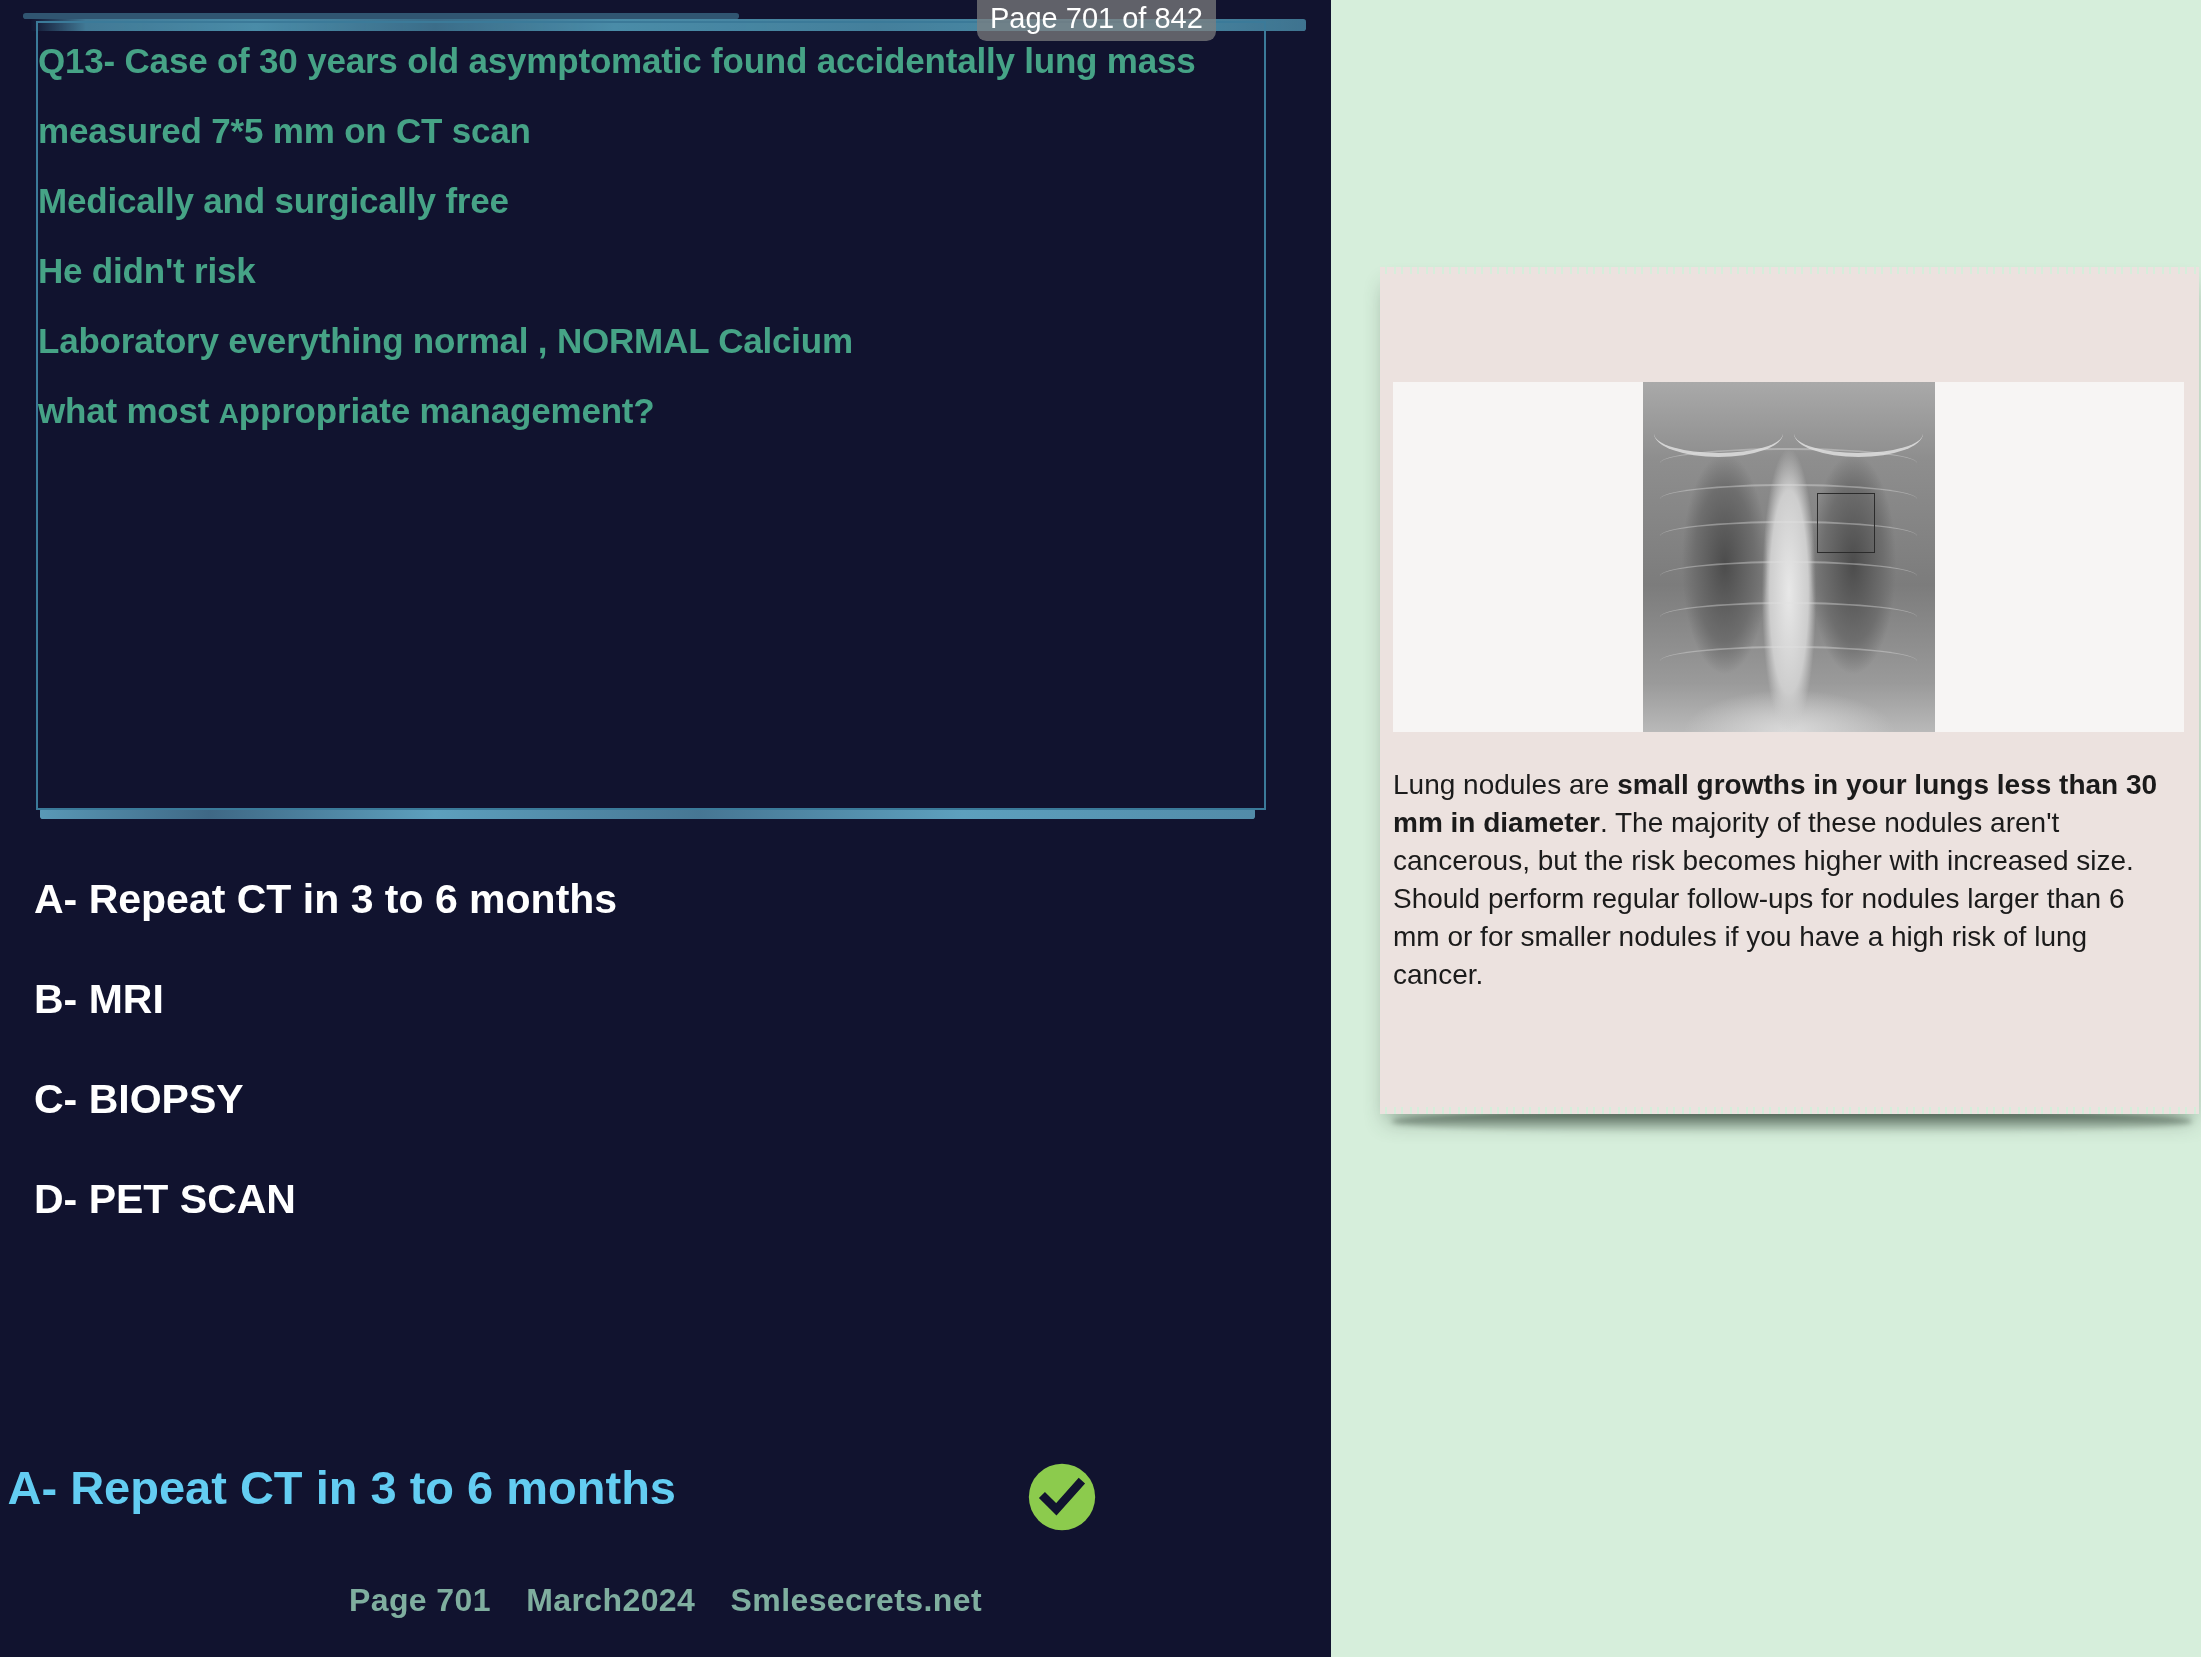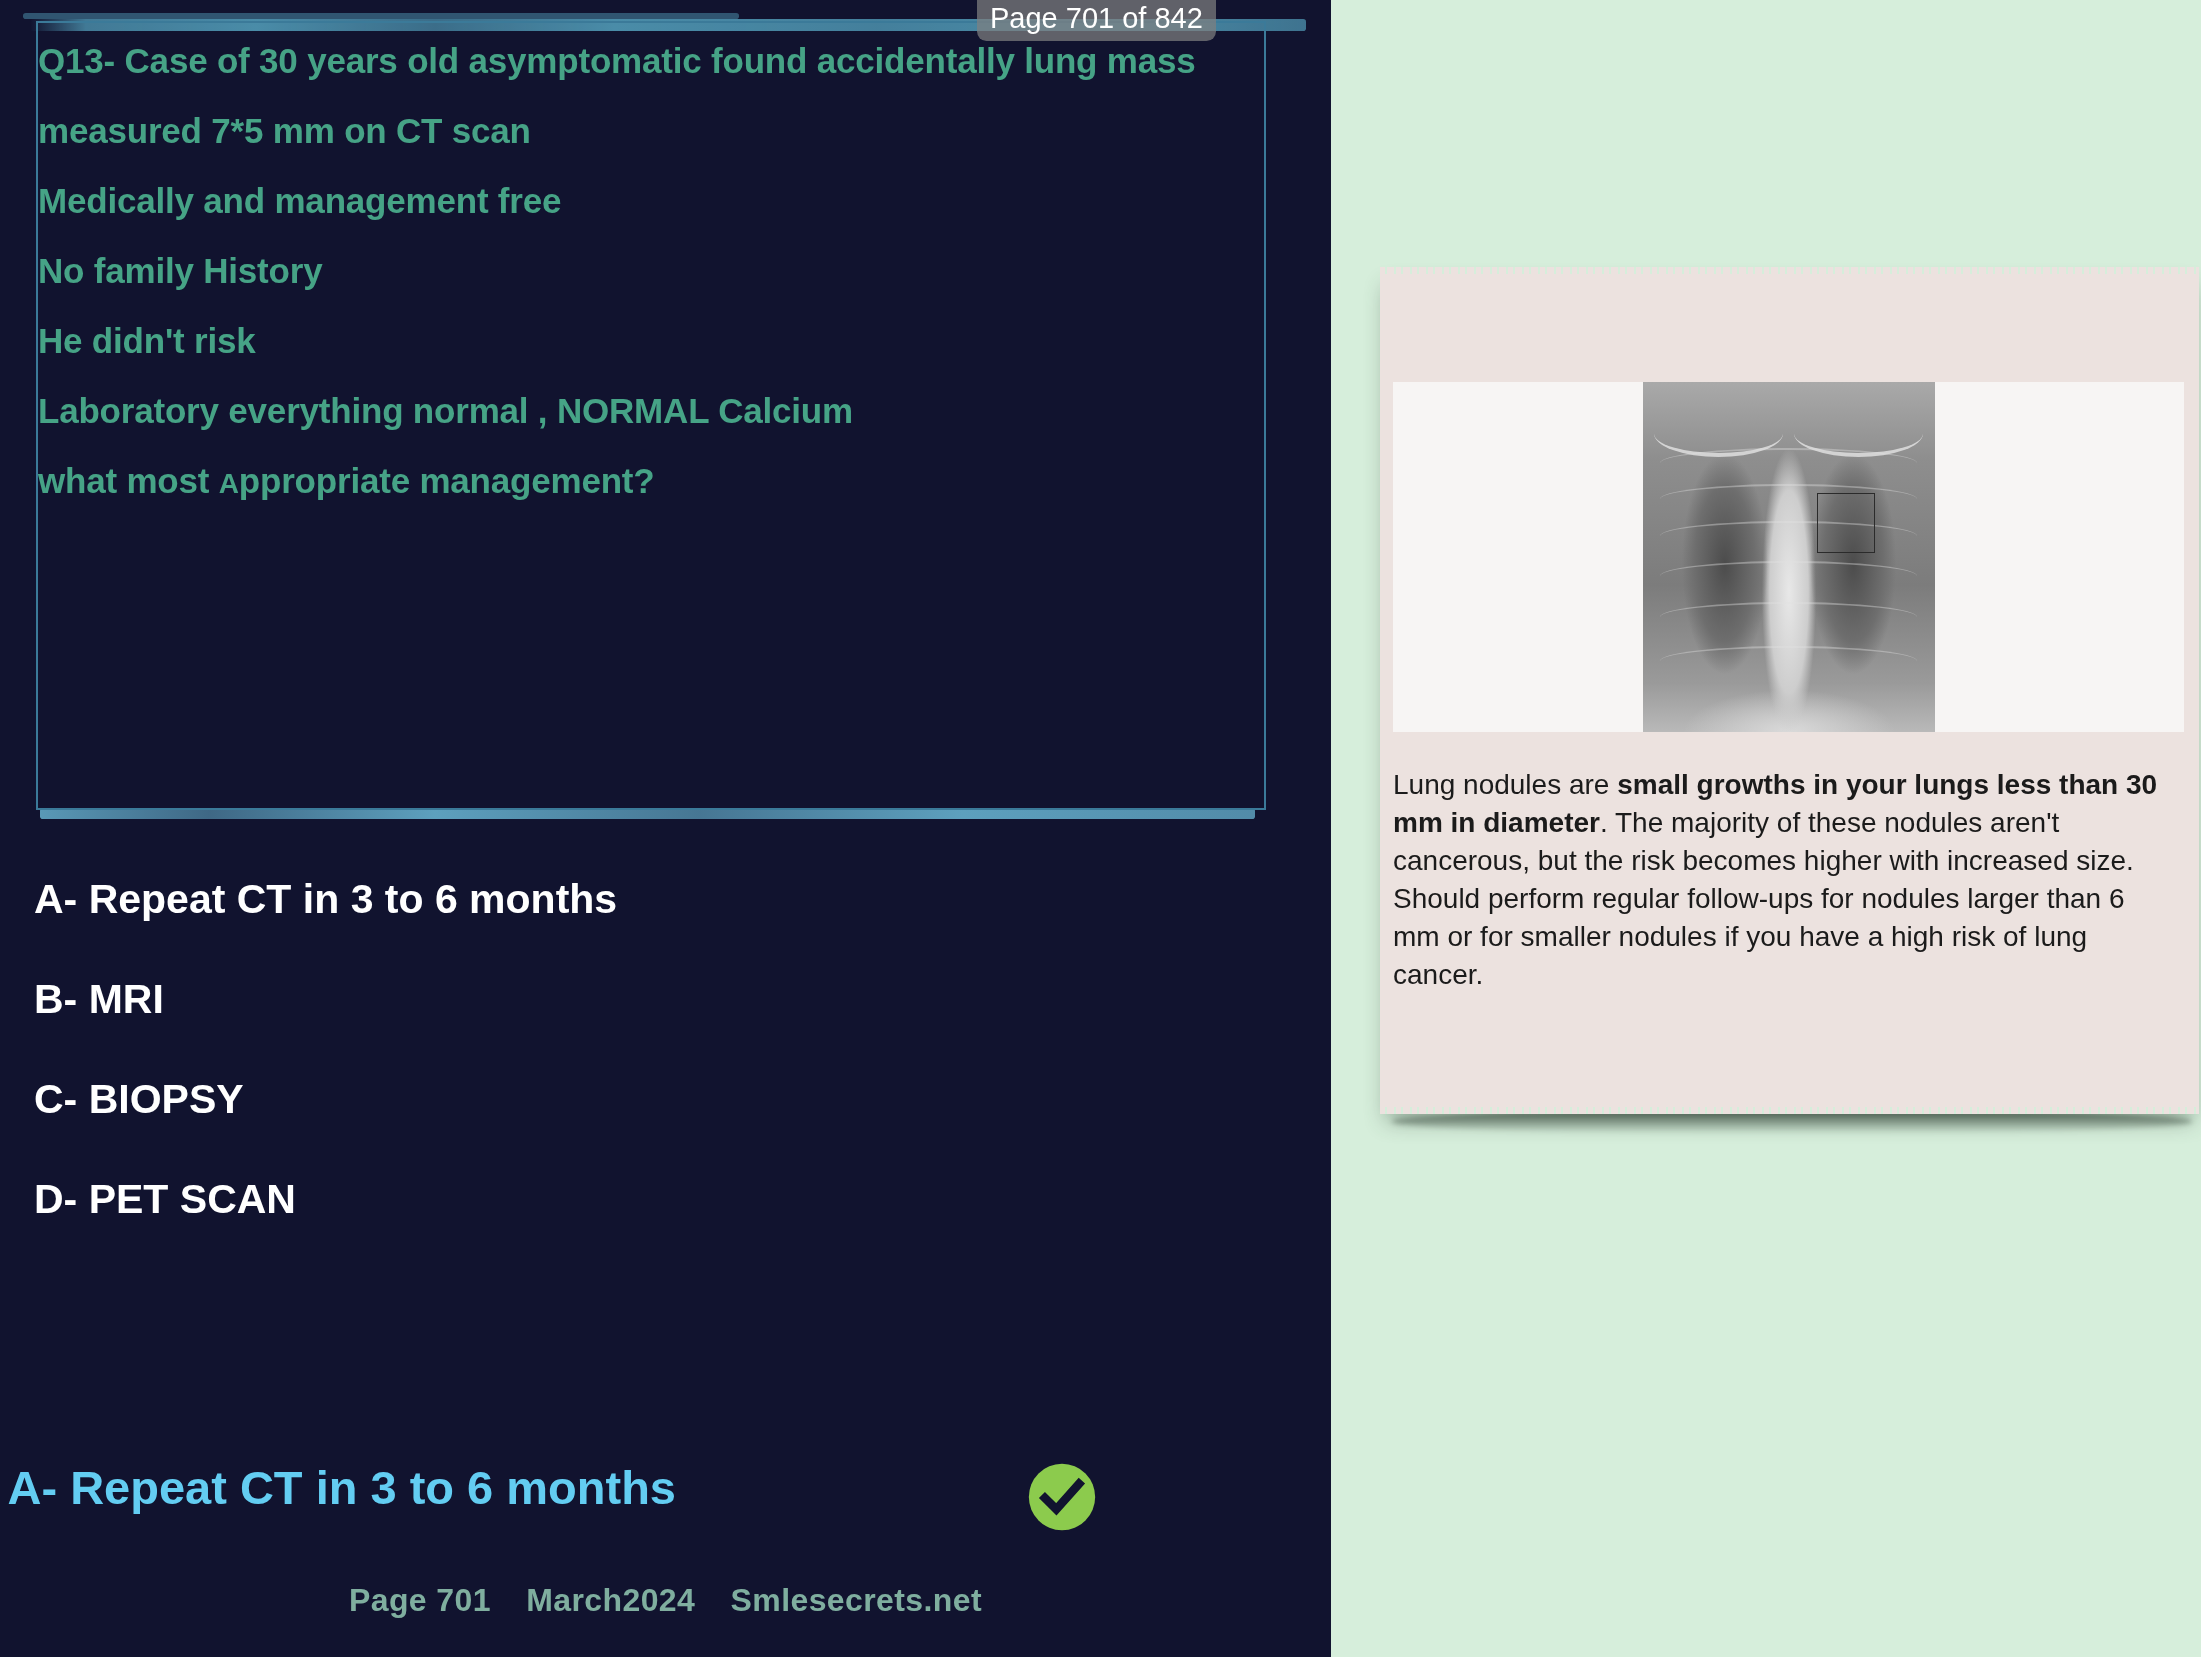--- a/index.html
+++ b/index.html
@@ -283,22 +283,21 @@
 
   <div id="slide-panel">
 
     <div class="brush-top"></div>
     <div class="brush-bottom"></div>
 
     <div id="question-box"></div>
 
     <div id="question-text">
       <div class="qline">Q13-  Case of 30 years old asymptomatic found accidentally lung mass measured 7*5 mm on CT scan</div>
-      <div class="qline">Medically and management free</div>
-      <div class="qline">No family History</div>
+      <div class="qline">Medically and surgically free</div>
       <div class="qline">He didn't risk</div>
       <div class="qline">Laboratory everything normal , NORMAL Calcium</div>
       <div class="qline"><span>what most </span><span class="smallcap">A</span><span>ppropriate management?</span></div>
     </div>
 
     <div id="options">
       <div class="option-row">A- Repeat CT in 3 to 6 months</div>
       <div class="option-row">B- MRI</div>
       <div class="option-row">C- BIOPSY</div>
       <div class="option-row">D- PET SCAN</div>

